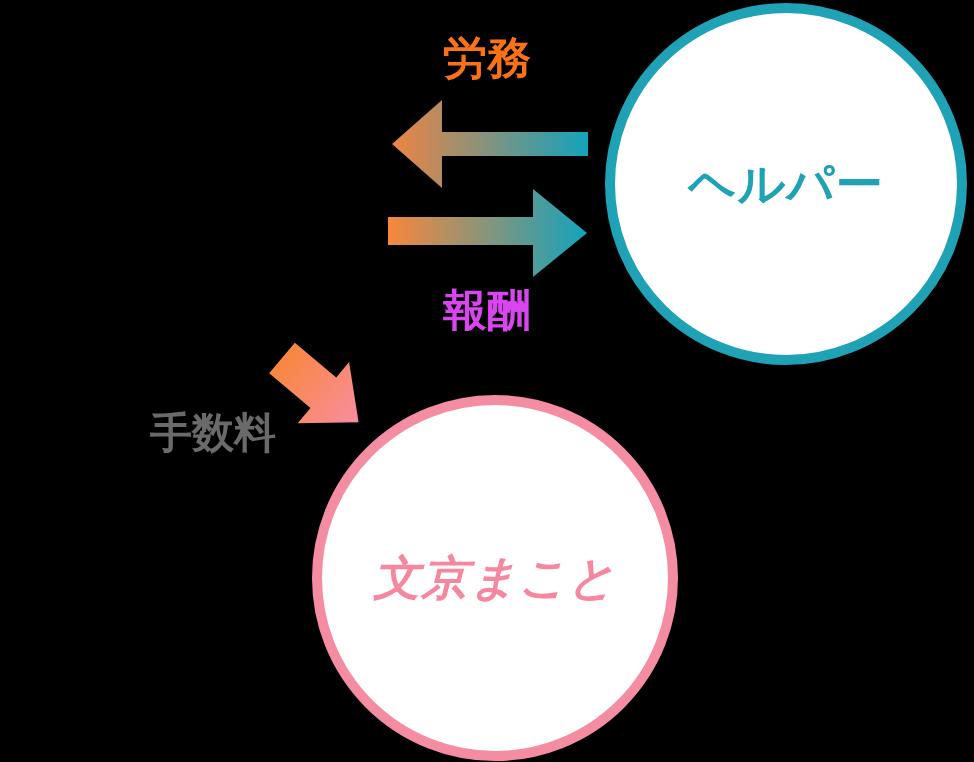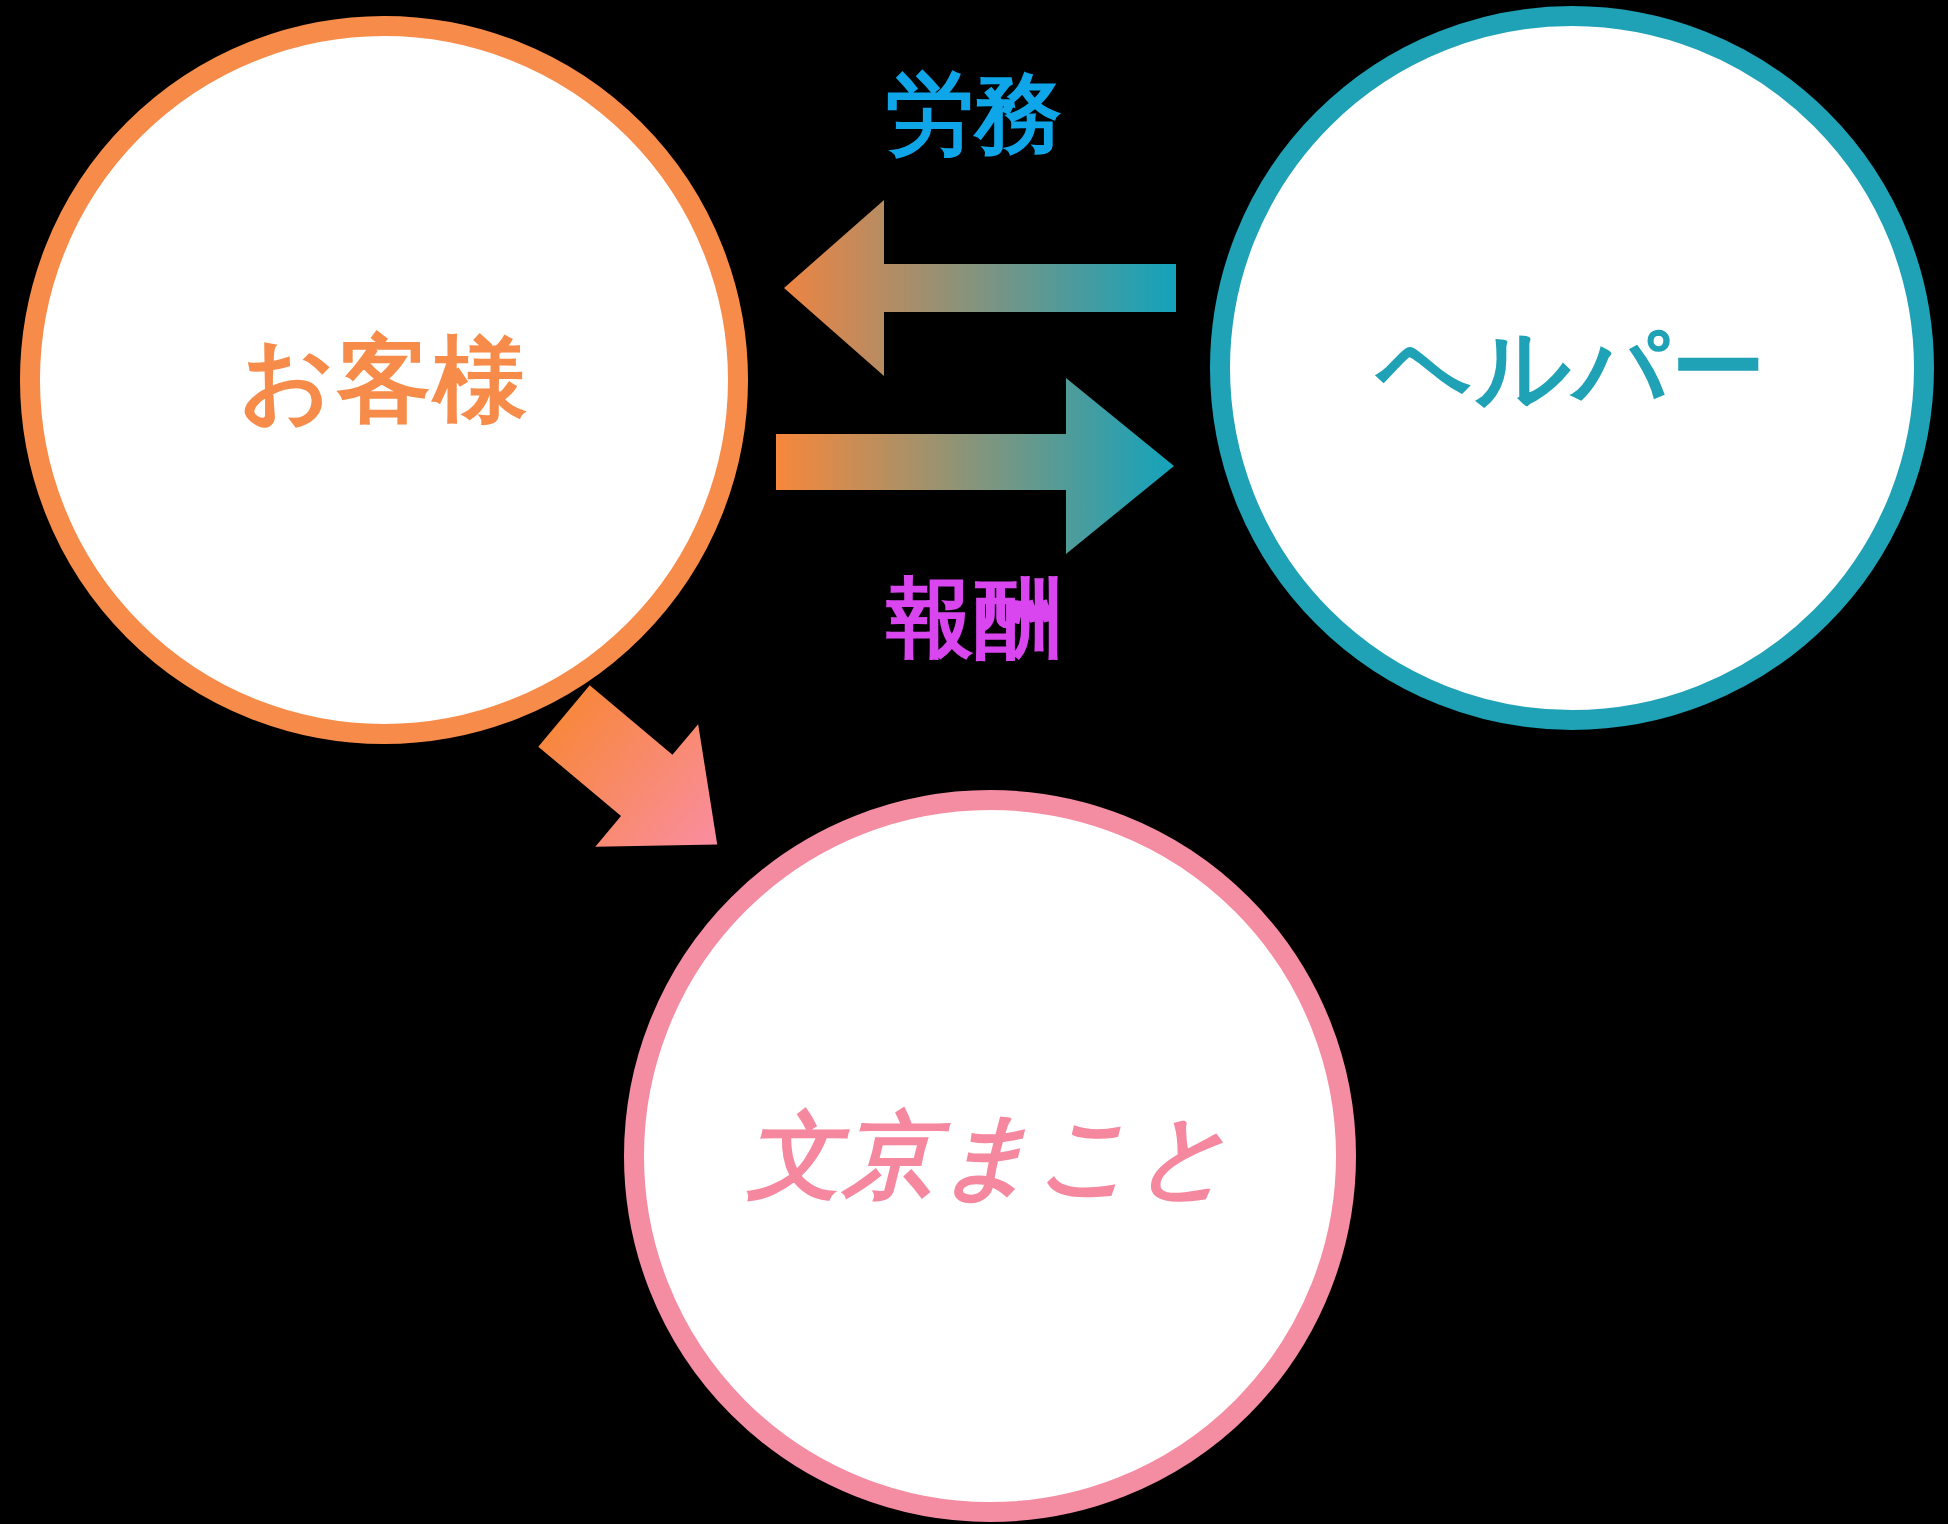--- a/index.html
+++ b/index.html
@@ -72,28 +72,26 @@
       <linearGradient id="grad-fee" gradientUnits="userSpaceOnUse" x1="0" y1="0" x2="100" y2="0">
         <stop offset="0" stop-color="#F8873E"></stop>
           <stop offset="1" stop-color="#F98DA0"></stop>
       </linearGradient>
     </defs>
     <polygon points="392,144 442,100 442,132 588,132 588,156 442,156 442,188" fill="url(#grad-labor)"></polygon>
     <polygon points="388,217 533,217 533,189 587,233 533,277 533,245 388,245" fill="url(#grad-reward)"></polygon>
     <polygon points="0,-20 54,-20 54,-40 100,0 54,40 54,20 0,20" transform="translate(282,358) rotate(40)" fill="url(#grad-fee)"></polygon>
   </svg>
 
-  <div class="node node-customer" style="border-color: rgb(247, 140, 74); background: rgb(255, 255, 255);">
-    <span class="node-label" style="color: rgb(247, 140, 74);">お客様</span>
-  </div>
 
   <div class="node node-helper" style="border-color: rgb(31, 161, 182); background: rgb(255, 255, 255);">
     <span class="node-label" style="color: rgb(31, 161, 182);">ヘルパー</span>
   </div>
 
   <div class="node node-makoto" style="border-color: rgb(245, 141, 162); background: rgb(255, 255, 255); font-style: italic;">
     <span class="node-label" style="color: rgb(245, 135, 158);">文京まこと</span>
   </div>
 
-  <div class="edge-label label-labor" style="color: #0ea5e9;">労務</div>
+  <div class="edge-label label-labor" style="color: #f97316;">労務</div>
   <div class="edge-label label-reward" style="color: #d946ef;">報酬</div>
+  <div class="edge-label label-fee" style="color: rgb(106, 106, 106);">手数料</div>
 
 </div>
 
 </body></html>

